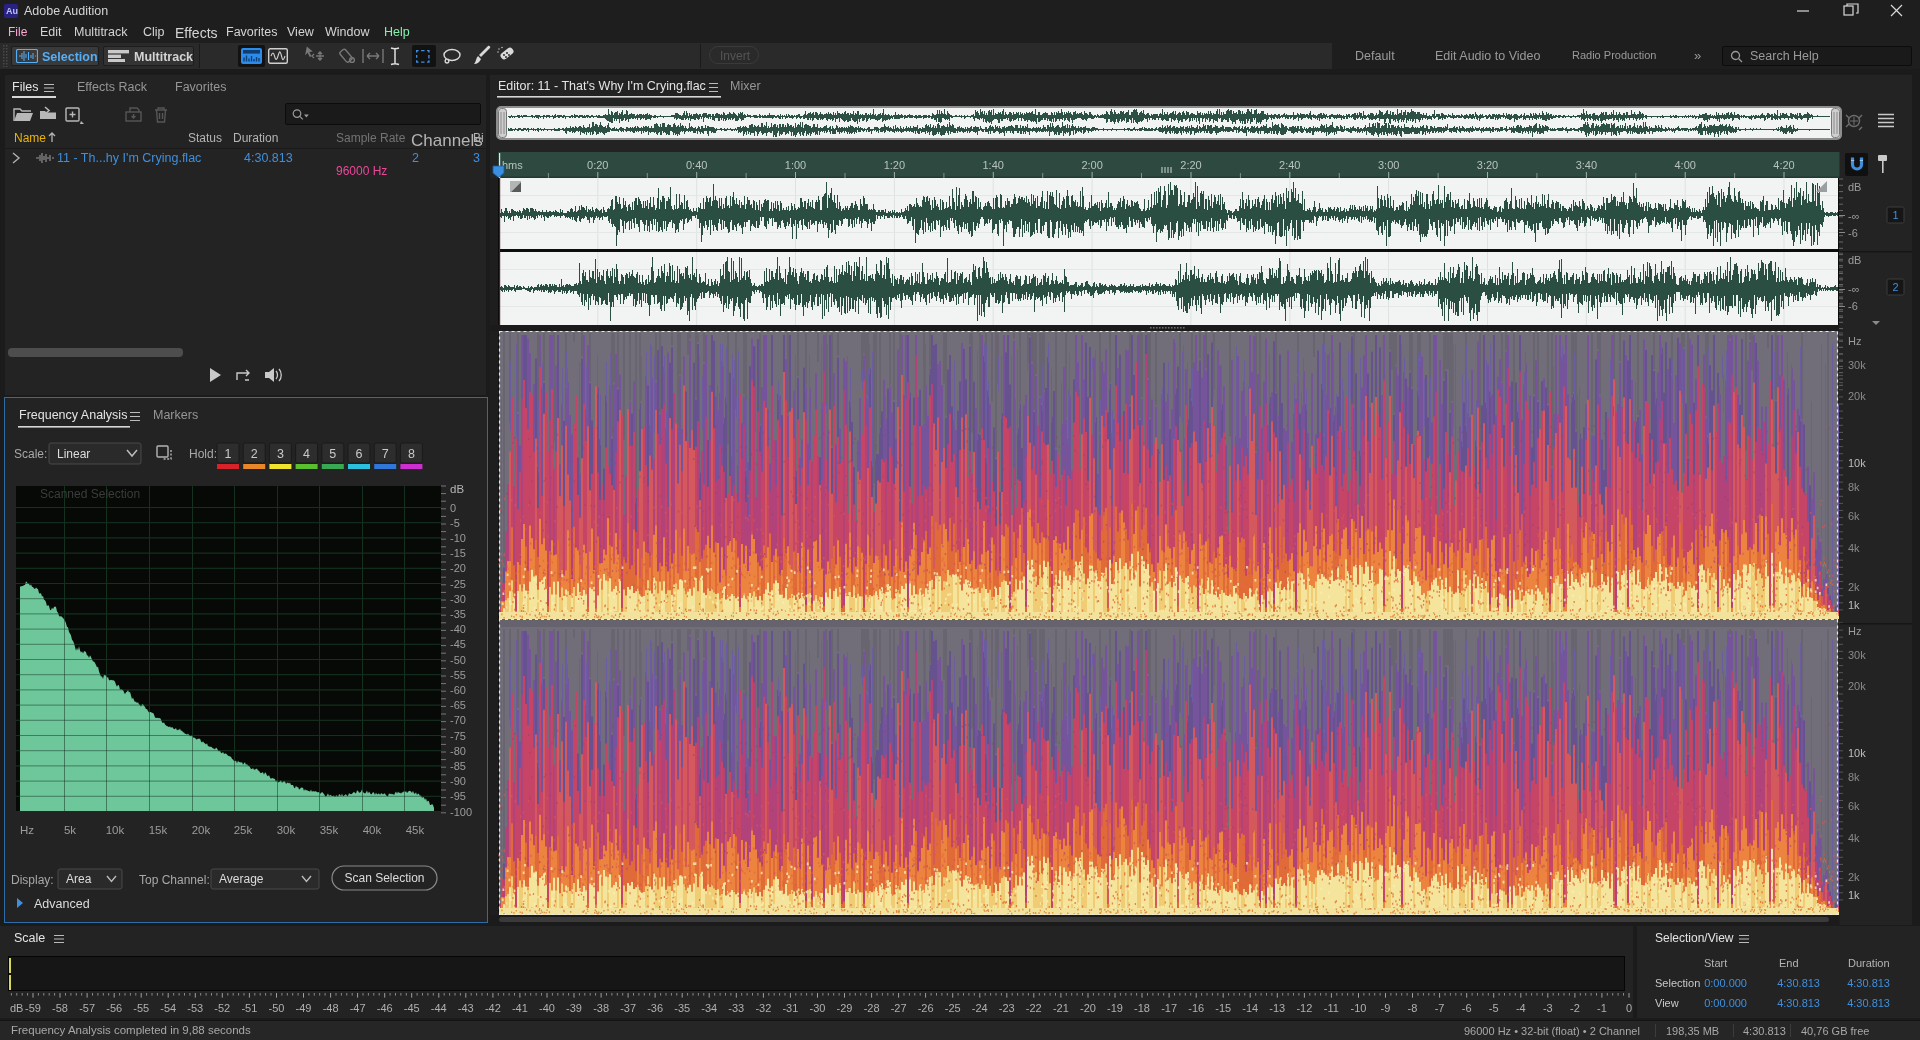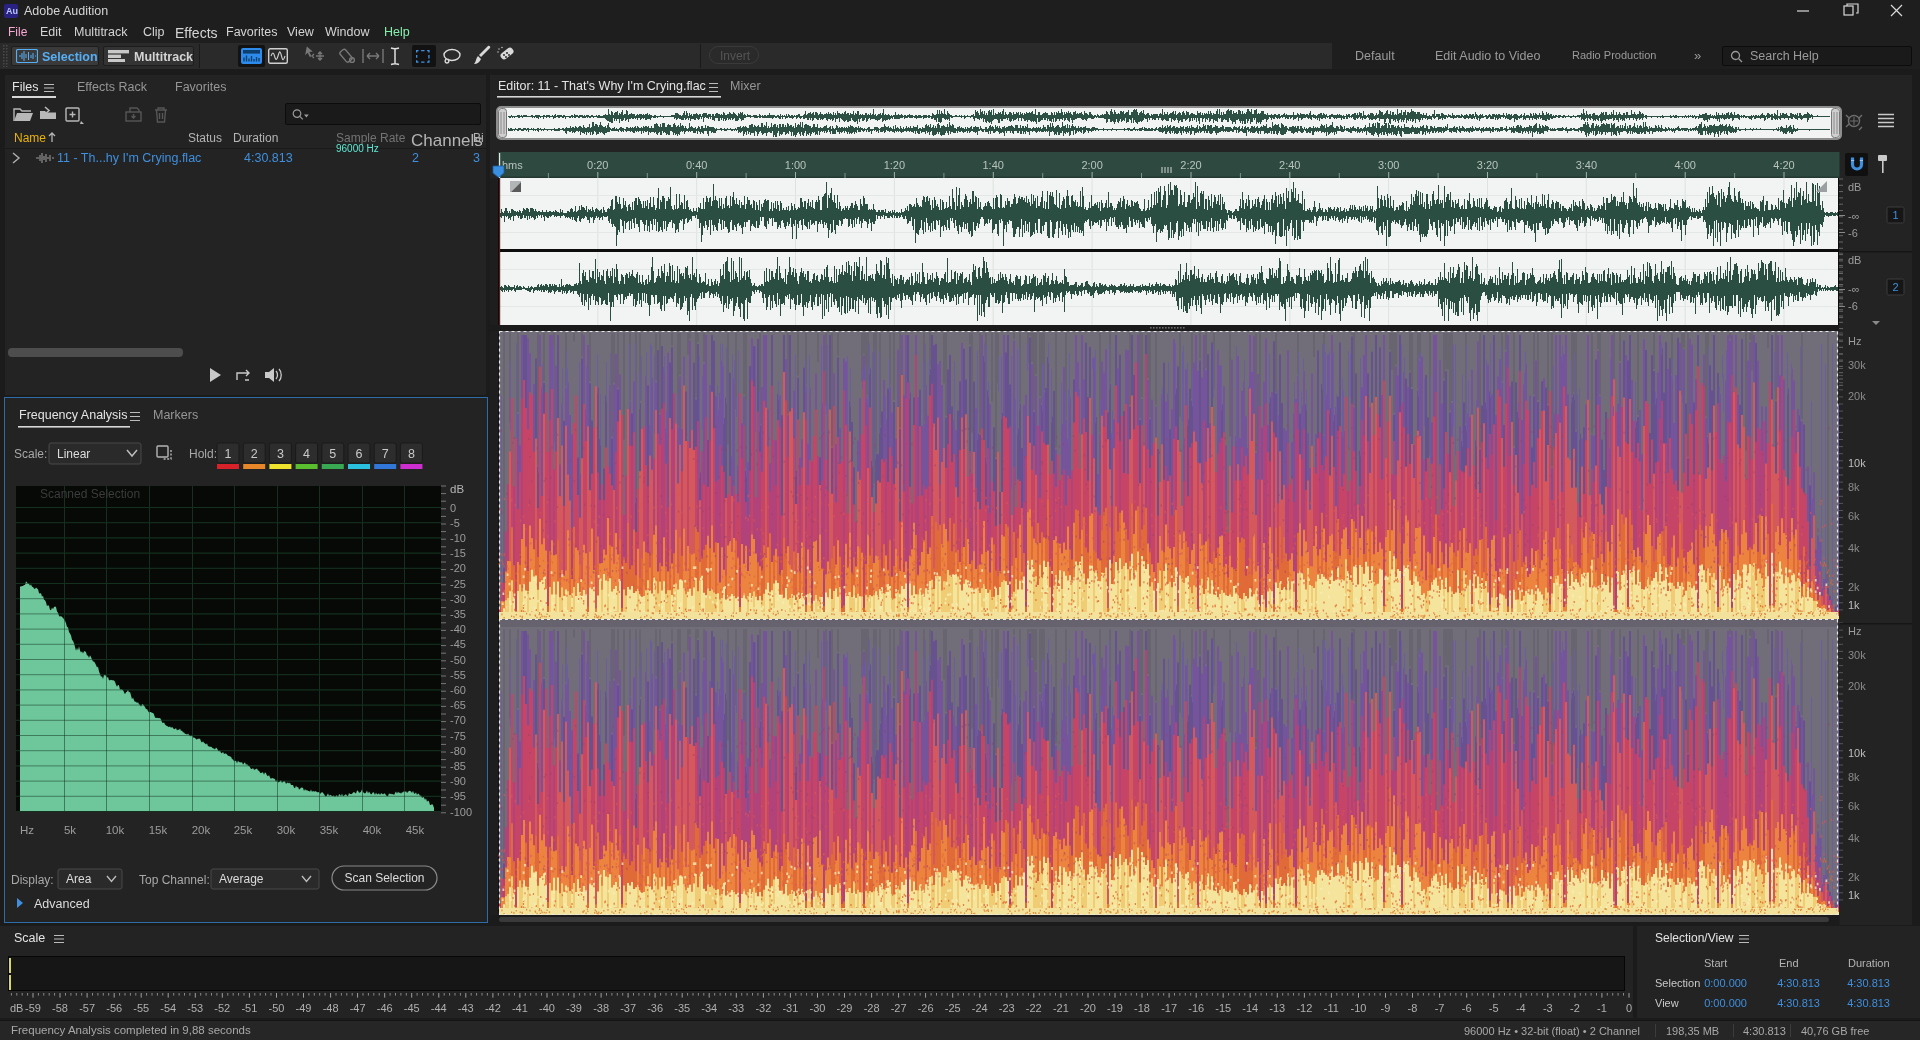--- a/index.html
+++ b/index.html
@@ -184,21 +184,21 @@
   </svg>
 <div class="abs" style="left:5px;top:148px;width:481px;height:1px;background:#1a1a1a"></div>
 <svg class="abs" style="left:11px;top:152px" width="10" height="12">
     <path d="M2 1l6 5l-6 5" fill="none" stroke="#b0b0b0" stroke-width="1.4"></path>
   </svg>
 <svg class="abs" style="left:36px;top:152px" width="18" height="12">
     <path d="M0 6h3M4 3v6M6 1v10M8 4v4M10 2v8M12 5v2M14 3v6M16 6h2" stroke="#9a9a9a" stroke-width="1.1"></path>
   </svg>
 <div class="txt" style="left:57px;top:151px;font-size:12.5px;color:#3f8fde">11 - Th...hy I'm Crying.flac</div>
 <div class="txt" style="left:244px;top:151px;font-size:12.5px;color:#3f8fde">4:30.813</div>
-<div class="txt" style="left:336px;top:143px;font-size:10px;color:#5eead4">96000 Hz</div>
+<div class="txt" style="left:336px;top:164px;font-size:12px;color:#ec4899">96000 Hz</div>
 <div class="txt" style="left:412px;top:151px;font-size:12.5px;color:#3f8fde">2</div>
 <div class="txt" style="left:473px;top:151px;font-size:12.5px;color:#3f8fde">3</div>
 <div class="abs" style="left:8px;top:348px;width:175px;height:9px;background:#4d4d4d;border-radius:4px"></div>
 <svg class="abs" style="left:205px;top:366px" width="90" height="18">
     <path d="M5 2l11 7l-11 7z" fill="#c9c9c9"></path>
     <g transform="translate(31,0)" fill="none" stroke="#c9c9c9" stroke-width="1.4">
       <path d="M1 14V7h12M10 4l3 3l-3 3M13 14h-4"></path>
     </g>
     <g transform="translate(60,0)">
       <path d="M0 6h4l5-4v14l-5-4H0z" fill="#c9c9c9"></path>

